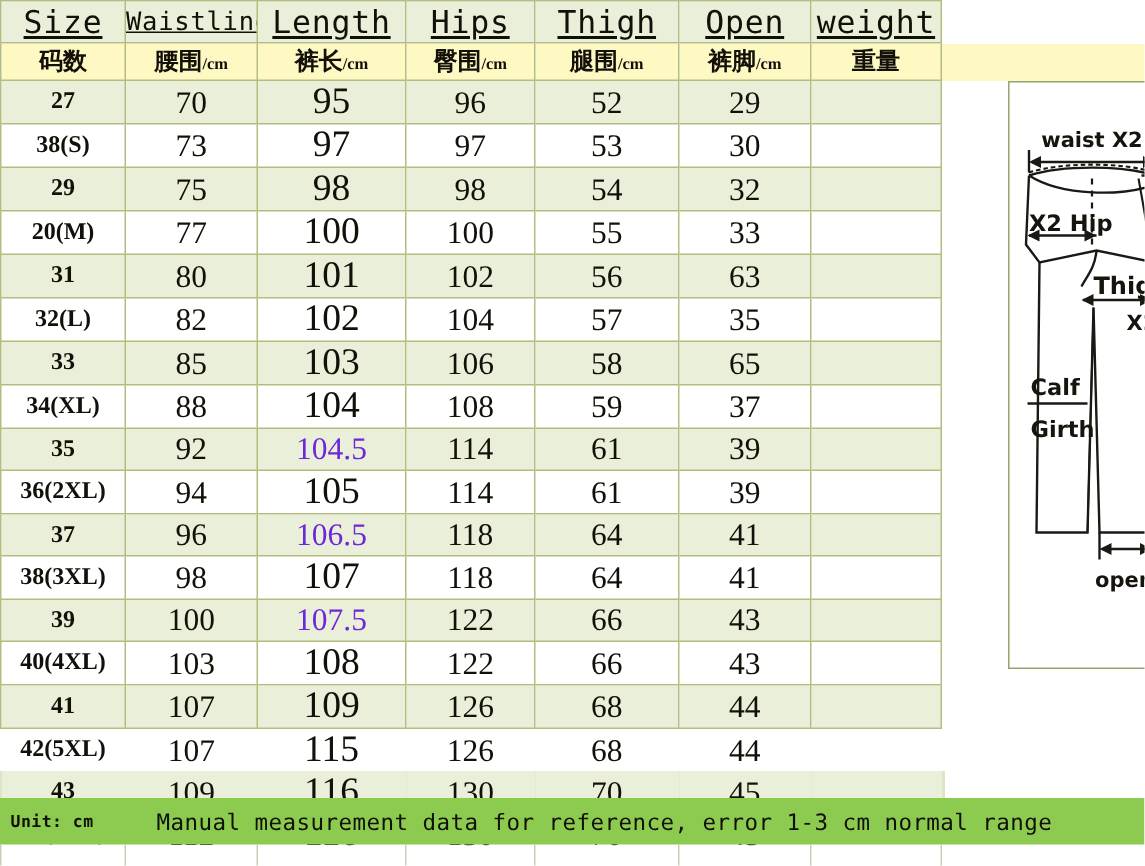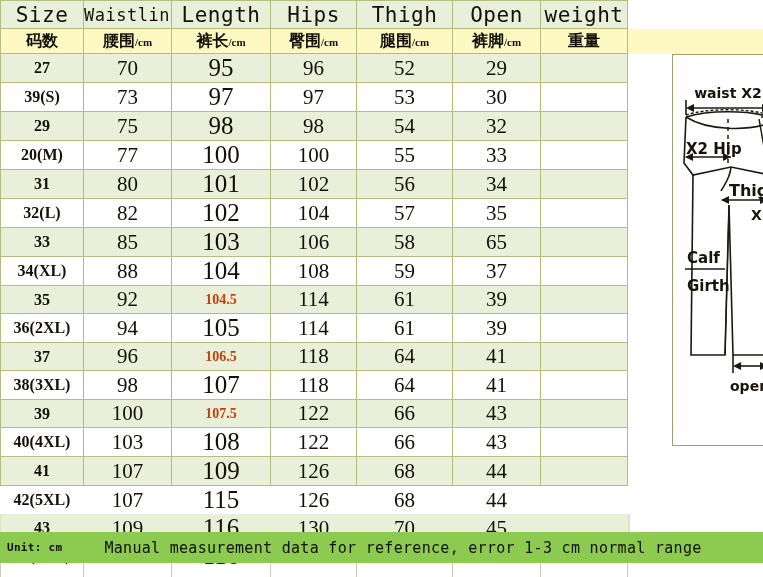--- a/index.html
+++ b/index.html
@@ -58,38 +58,39 @@
   
   .r-green td.fill { background: #e9efd9; }
 
   
   .hdr-en td {
     height: 27px;
     background: #e9efd9;
     font-size: 21px;
     font-family: "DejaVu Sans Mono", "Liberation Mono", monospace;
     letter-spacing: 0.5px;
+    text-decoration: underline;
   }
   .hdr-en td.pad { background: #ffffff; }
   .hdr-en td.hdr-waist { font-size: 17px; }
 
   .hdr-cn td {
     height: 24px;
     background: #fef9c3;
     font-size: 16px;
     font-weight: bold;
     font-family: Liberation Serif, serif;
     margin-left: 28px;
   }
   .hdr-cn .unit-sm { font-size: 11px; }
 
   
   .drow td { height: 27px; font-size: 21px; }
   .drow td.c-len { font-size: 25px; }
-  .drow td.c-len.small { font-size: 14px; color: #c2410c; font-weight: bold; }
+  .drow td.c-len.small { font-size: 21px; color: #6d28d9; }
   .drow td.c-sz { font-size: 16px; font-weight: bold; }
 
   
   .band-wide {
     position: absolute;
     left: 0;
     width: 630px;
     height: 27px;
     background: #dde5c4;
     z-index: 0;
@@ -207,21 +208,21 @@
           <td class="c-sz bd fill">27</td>
           <td class="bd fill">70</td>
           <td class="c-len bd fill">95</td>
           <td class="bd fill">96</td>
           <td class="bd fill">52</td>
           <td class="bd fill">29</td>
           <td class="bd fill"></td>
           <td class="pad nob"></td>
         </tr>
         <tr class="drow r-white">
-          <td class="c-sz bd">39(S)</td>
+          <td class="c-sz bd">38(S)</td>
           <td class="bd">73</td>
           <td class="c-len bd">97</td>
           <td class="bd">97</td>
           <td class="bd">53</td>
           <td class="bd">30</td>
           <td class="bd"></td>
           <td class="pad nob"></td>
         </tr>
         <tr class="drow r-green">
           <td class="c-sz bd fill">29</td>
@@ -242,21 +243,21 @@
           <td class="bd">33</td>
           <td class="bd"></td>
           <td class="pad nob"></td>
         </tr>
         <tr class="drow r-green">
           <td class="c-sz bd fill">31</td>
           <td class="bd fill">80</td>
           <td class="c-len bd fill">101</td>
           <td class="bd fill">102</td>
           <td class="bd fill">56</td>
-          <td class="bd fill">34</td>
+          <td class="bd fill">63</td>
           <td class="bd fill"></td>
           <td class="pad nob"></td>
         </tr>
         <tr class="drow r-white">
           <td class="c-sz bd">32(L)</td>
           <td class="bd">82</td>
           <td class="c-len bd">102</td>
           <td class="bd">104</td>
           <td class="bd">57</td>
           <td class="bd">35</td>

